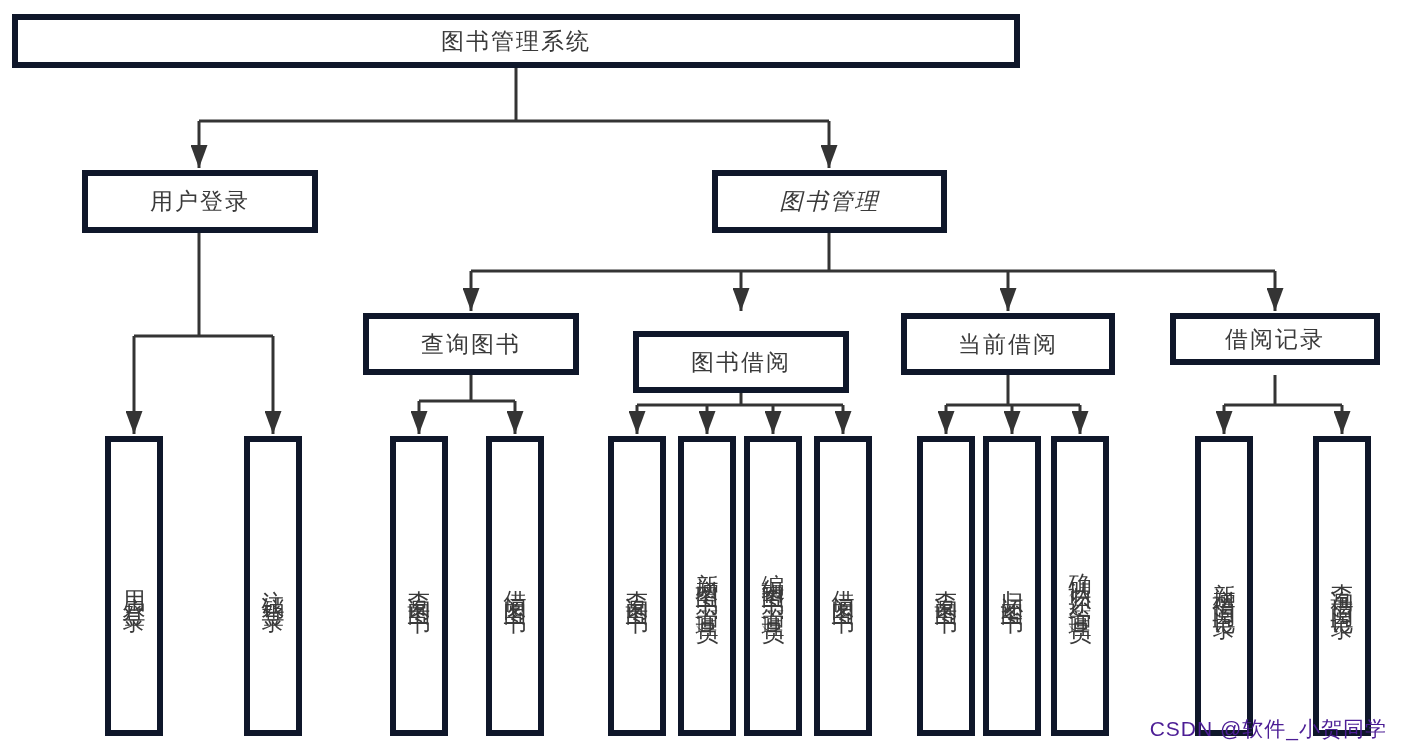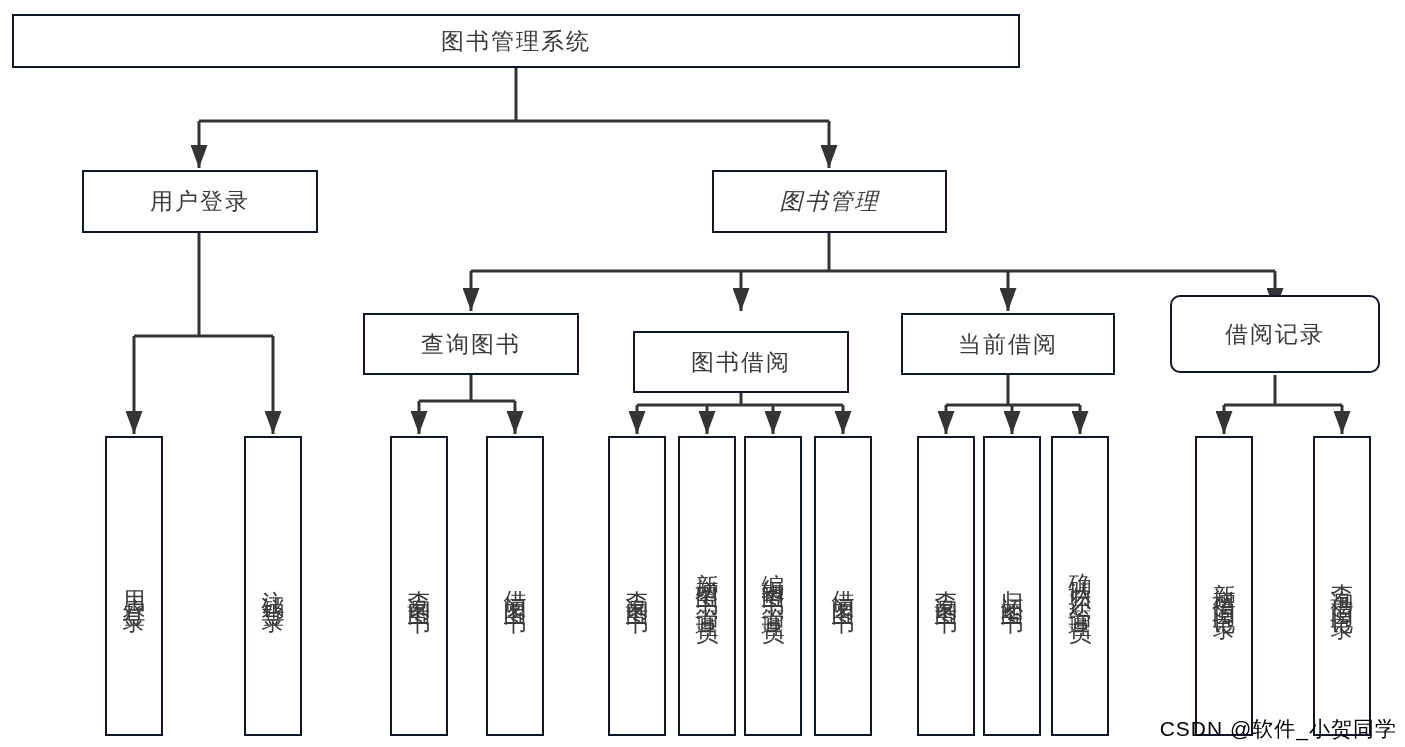--- a/index.html
+++ b/index.html
@@ -18,21 +18,21 @@
   .edges-layer {
     position: absolute;
     left: 0; top: 0;
     width: 1405px;
     height: 747px;
     pointer-events: none;
   }
   .node {
     position: absolute;
     box-sizing: border-box;
-    border: 2px solid #0f172a;
+    border: 6px solid #0f172a;
     background: #ffffff;
     color: #3a3a3a;
     display: flex;
     align-items: center;
     justify-content: center;
     text-align: center;
   }
   .h-node {
     font-size: 23px;
     letter-spacing: 2px;
@@ -44,24 +44,24 @@
     font-size: 23px;
     letter-spacing: 7px;
     line-height: 1;
     padding: 10px 0;
     height: 300px;
     width: 58px;
     top: 436px;
   }
   .watermark {
     position: absolute;
-    right: 8px;
+    right: 18px;
     bottom: 4px;
     font-size: 21px;
-    color: #000000;
+    color: #4c1d95;
     letter-spacing: 1px;
     white-space: nowrap;
     margin-top: 40px;
   }
 </style>
 </head>
 <body>
 
 <div class="canvas">
 
@@ -116,21 +116,21 @@
   </svg>
 
   <div class="node h-node" style="left:12px; top:14px; width:1008px; height:54px;">图书管理系统</div>
 
   <div class="node h-node" style="left:82px; top:170px; width:236px; height:63px;">用户登录</div>
   <div class="node h-node" style="left:712px; top:170px; width:235px; height:63px;font-style:italic;">图书管理</div>
 
   <div class="node h-node" style="left:363px; top:313px; width:216px; height:62px;">查询图书</div>
   <div class="node h-node" style="left:633px; top:331px; width:216px; height:62px;">图书借阅</div>
   <div class="node h-node" style="left:901px; top:313px; width:214px; height:62px;">当前借阅</div>
-  <div class="node h-node" style="left:1170px; top:295px; width:210px; height:78px;border-radius:10px;">借阅记录</div>
+  <div class="node h-node" style="left:1170px; top:313px; width:210px; height:52px;">借阅记录</div>
 
   <div class="node v-node" style="left:105px;">用户登录</div>
   <div class="node v-node" style="left:244px;">注销登录</div>
 
   <div class="node v-node" style="left:390px;">查询图书</div>
   <div class="node v-node" style="left:486px;">借阅图书</div>
 
   <div class="node v-node" style="left:608px;">查询图书</div>
   <div class="node v-node" style="left:678px;">新增图书（管理员）</div>
   <div class="node v-node" style="left:744px;">编辑图书（管理员）</div>

